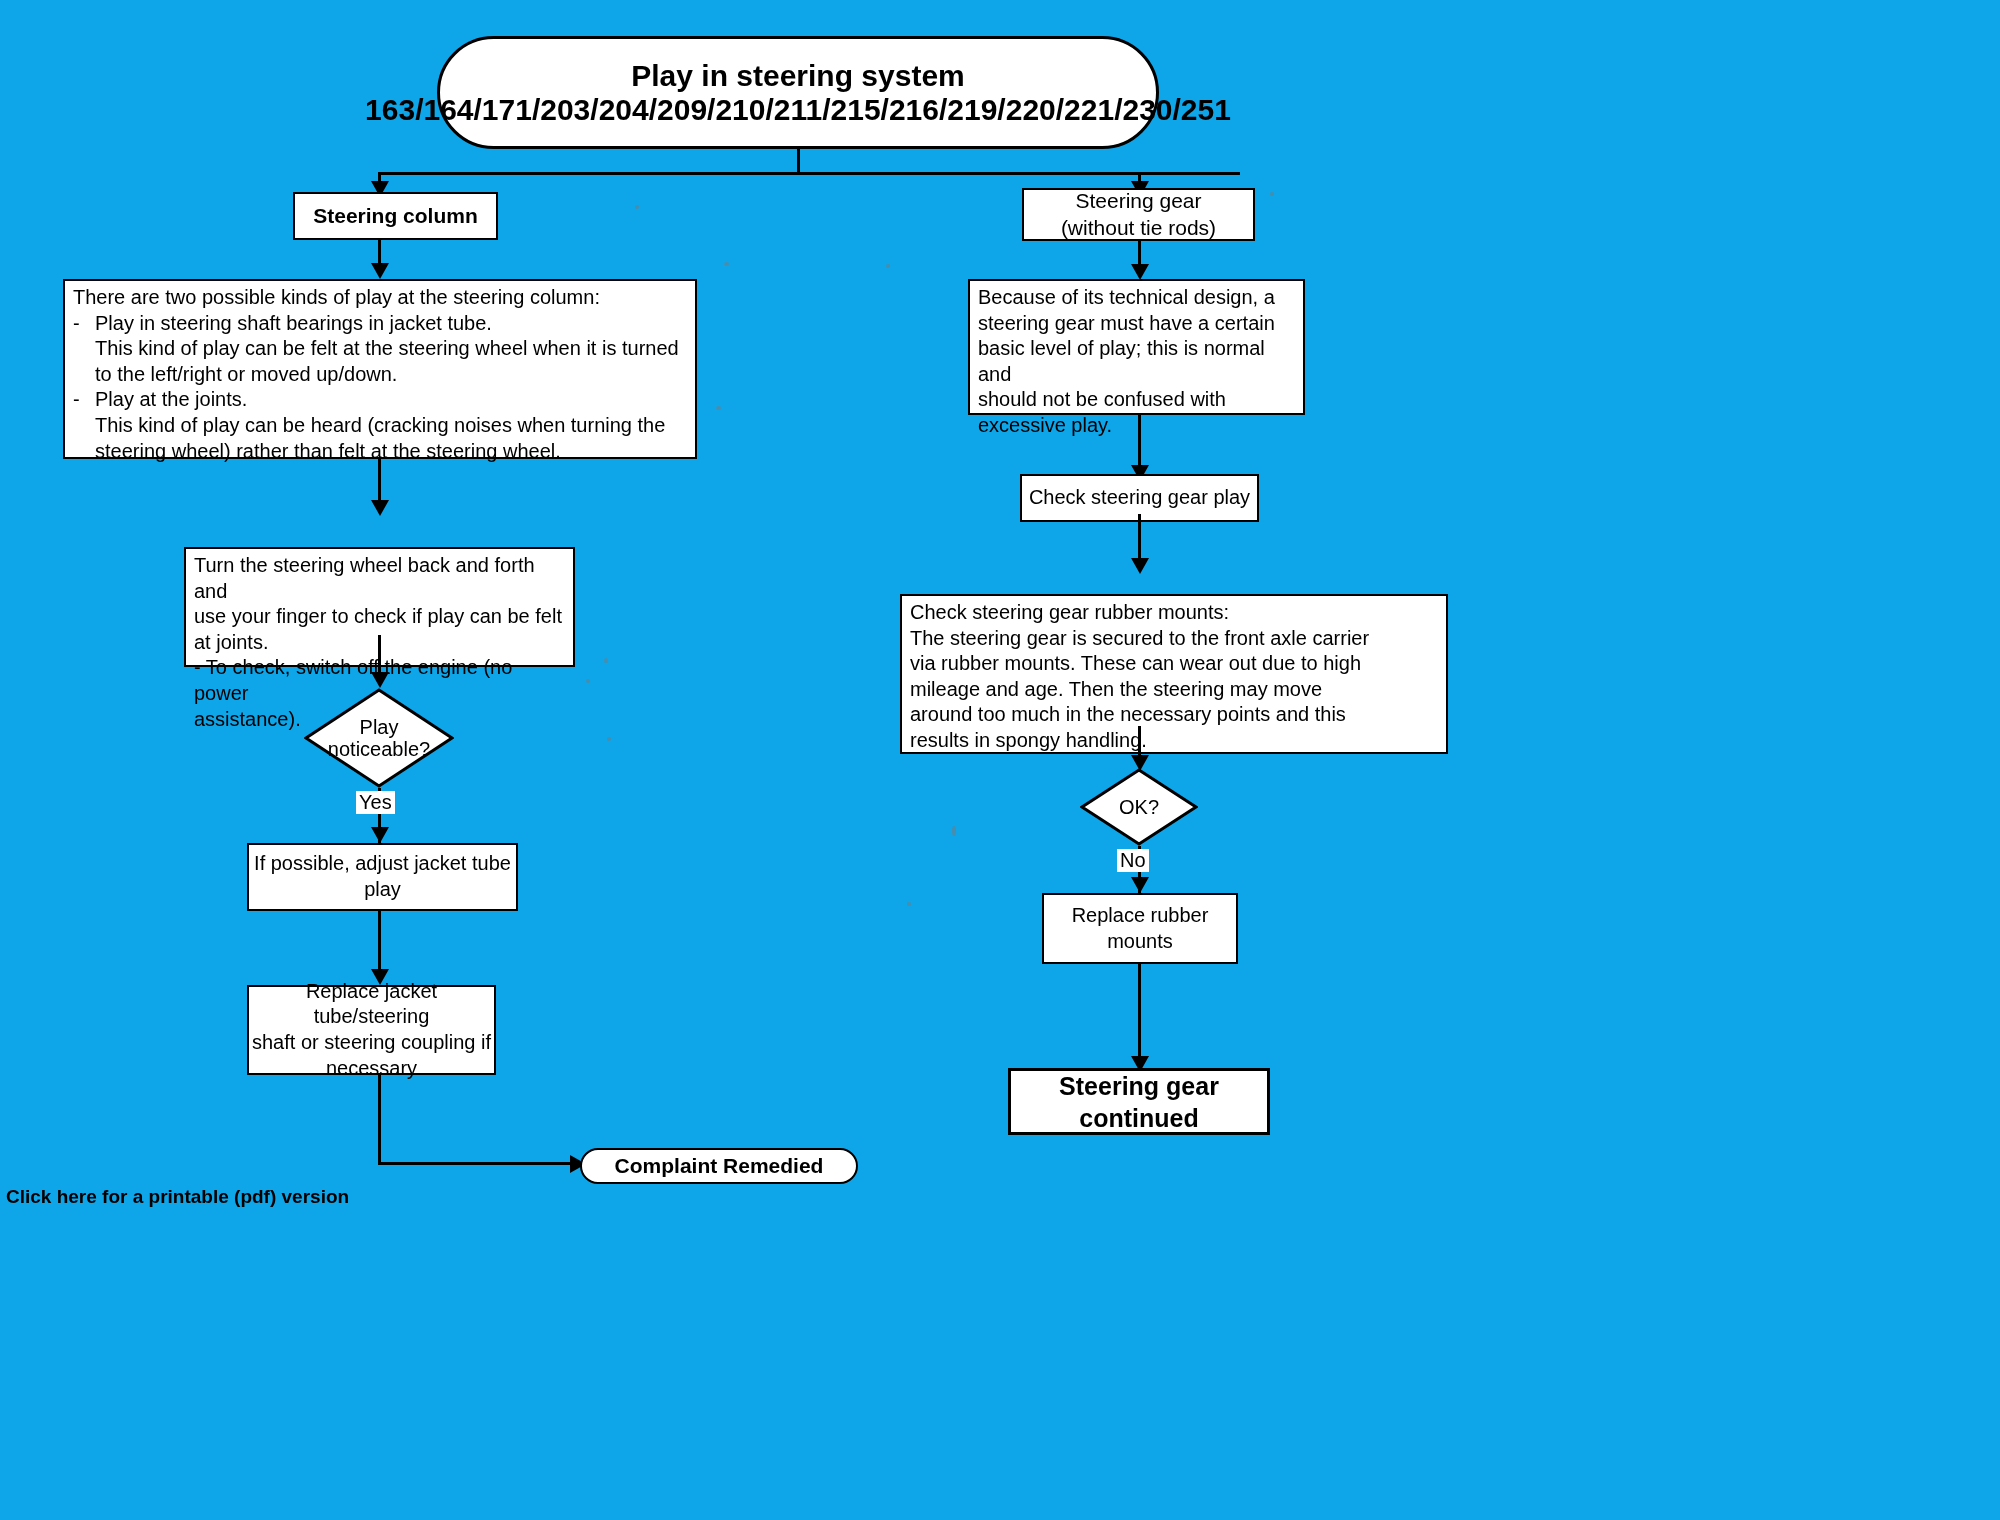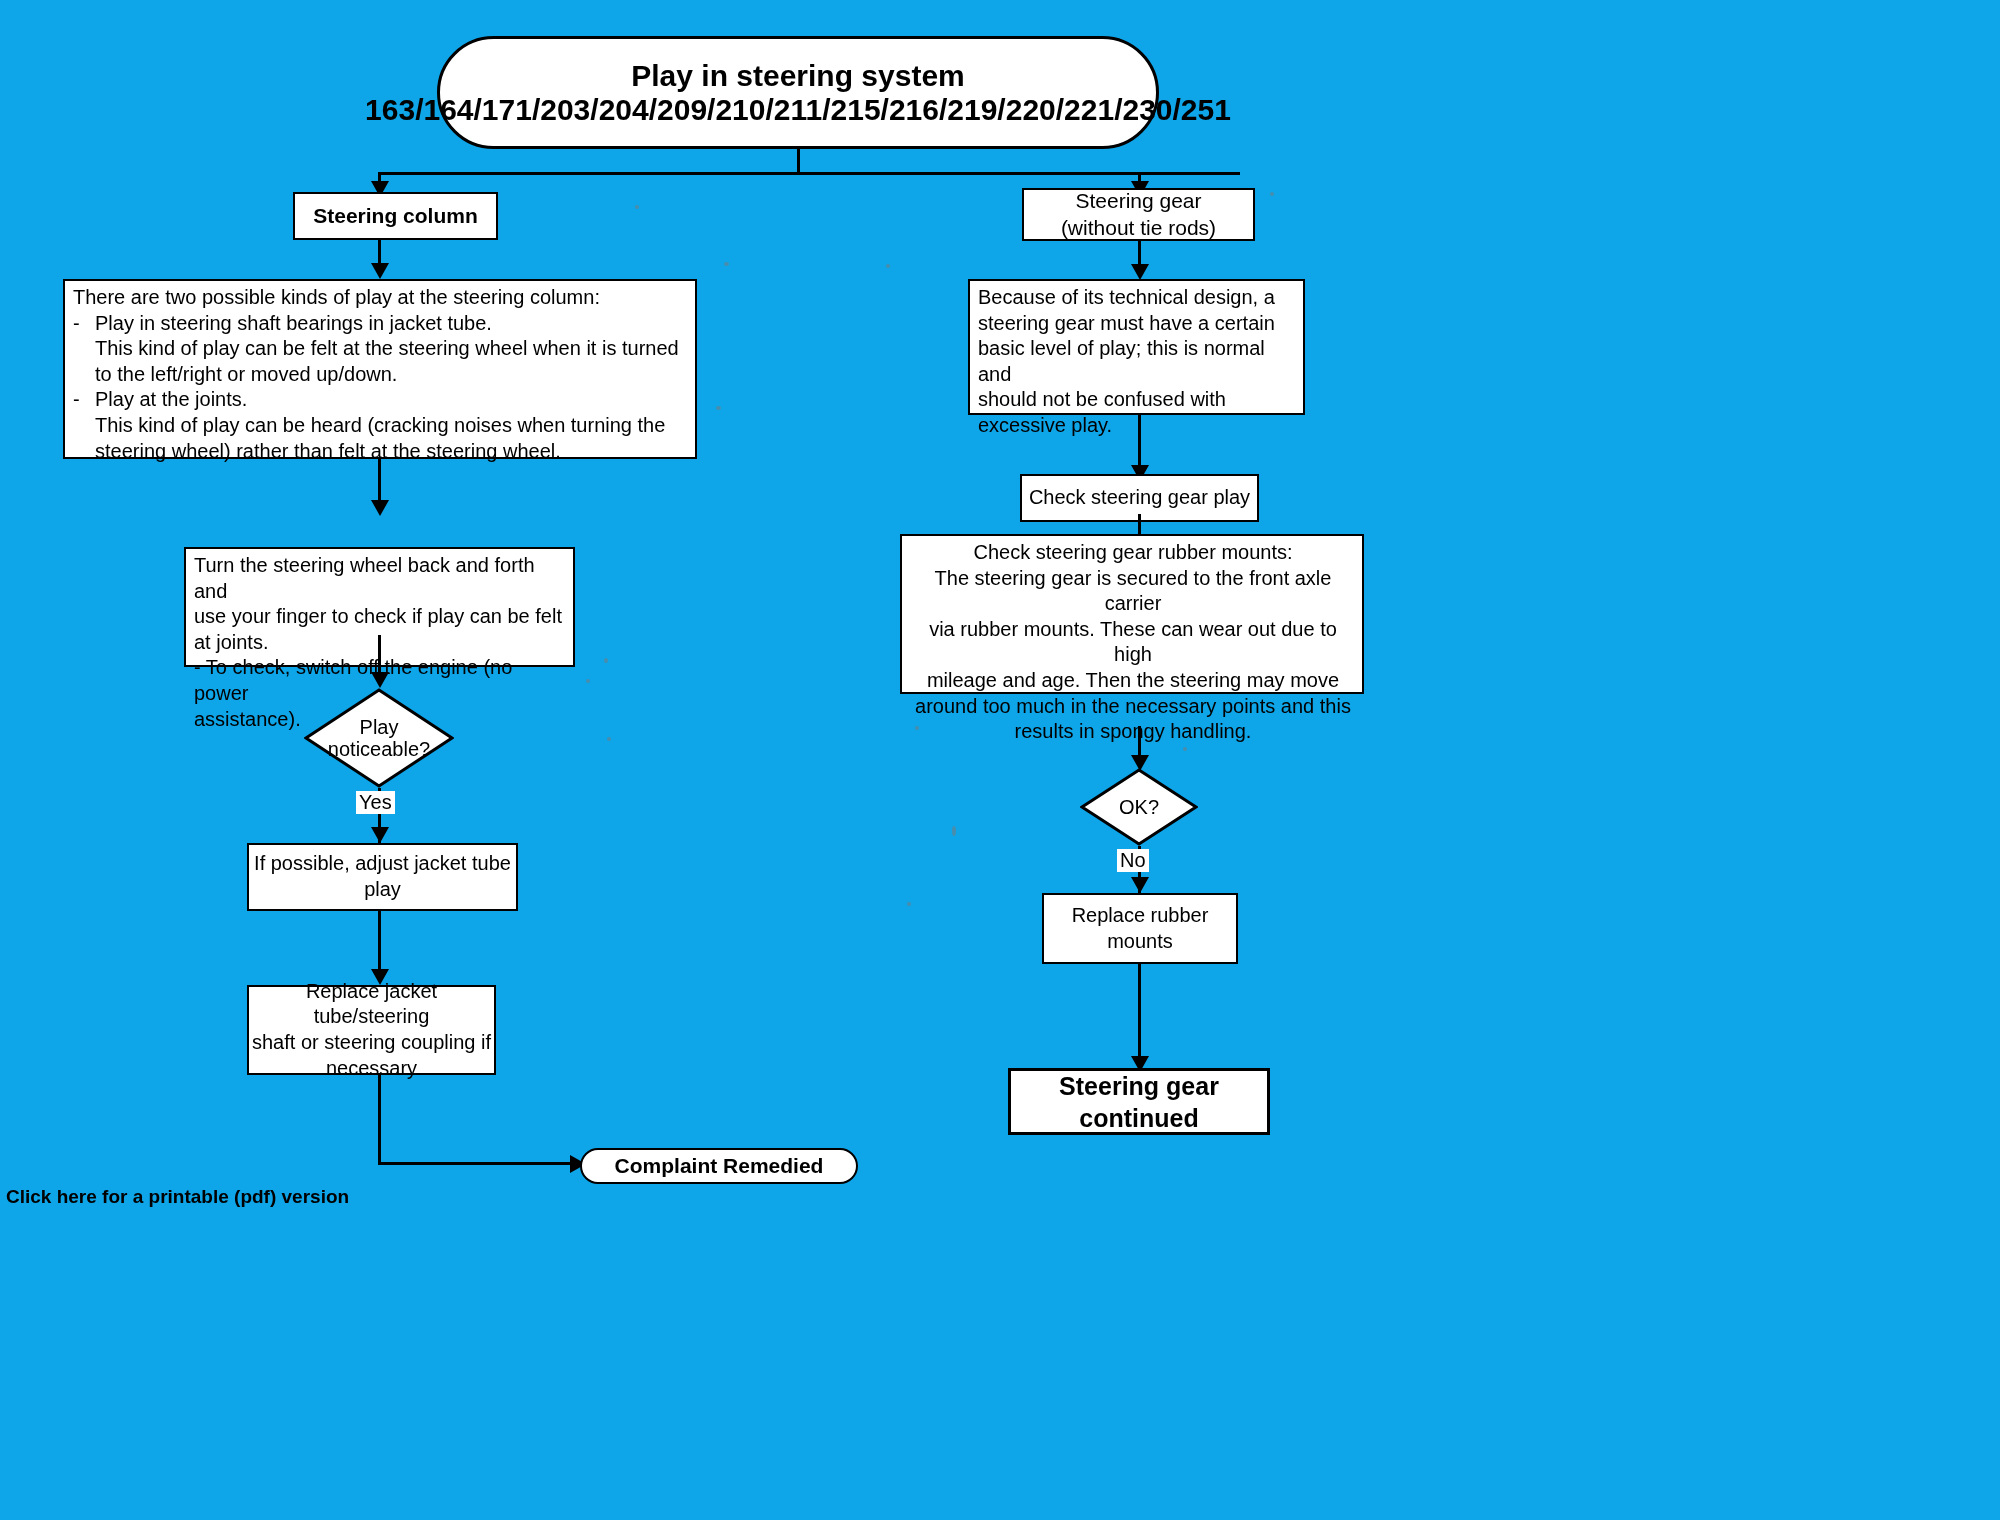--- a/index.html
+++ b/index.html
@@ -270,21 +270,21 @@
   <div class="vline" style="left:1138px;top:415px;height:55px;"></div>
   <div class="arrow-down" style="left:1131px;top:465px;"></div>
 
   <div class="node center" style="left:1020px;top:474px;width:239px;height:48px;">
     <span>Check steering gear play</span>
   </div>
 
   <div class="vline" style="left:1138px;top:514px;height:50px;"></div>
   <div class="arrow-down" style="left:1131px;top:558px;"></div>
 
-  <div class="node para" style="left:900px;top:534px;width:464px;height:160px;text-align:center;">
+  <div class="node para" style="left:900px;top:594px;width:548px;height:160px;">
     <div>Check steering gear rubber mounts:</div>
     <div>The steering gear is secured to the front axle carrier</div>
     <div>via rubber mounts. These can wear out due to high</div>
     <div>mileage and age. Then the steering may move</div>
     <div>around too much in the necessary points and this</div>
     <div>results in spongy handling.</div>
   </div>
 
   <div class="vline" style="left:1138px;top:726px;height:34px;"></div>
   <div class="arrow-down" style="left:1131px;top:755px;"></div>

